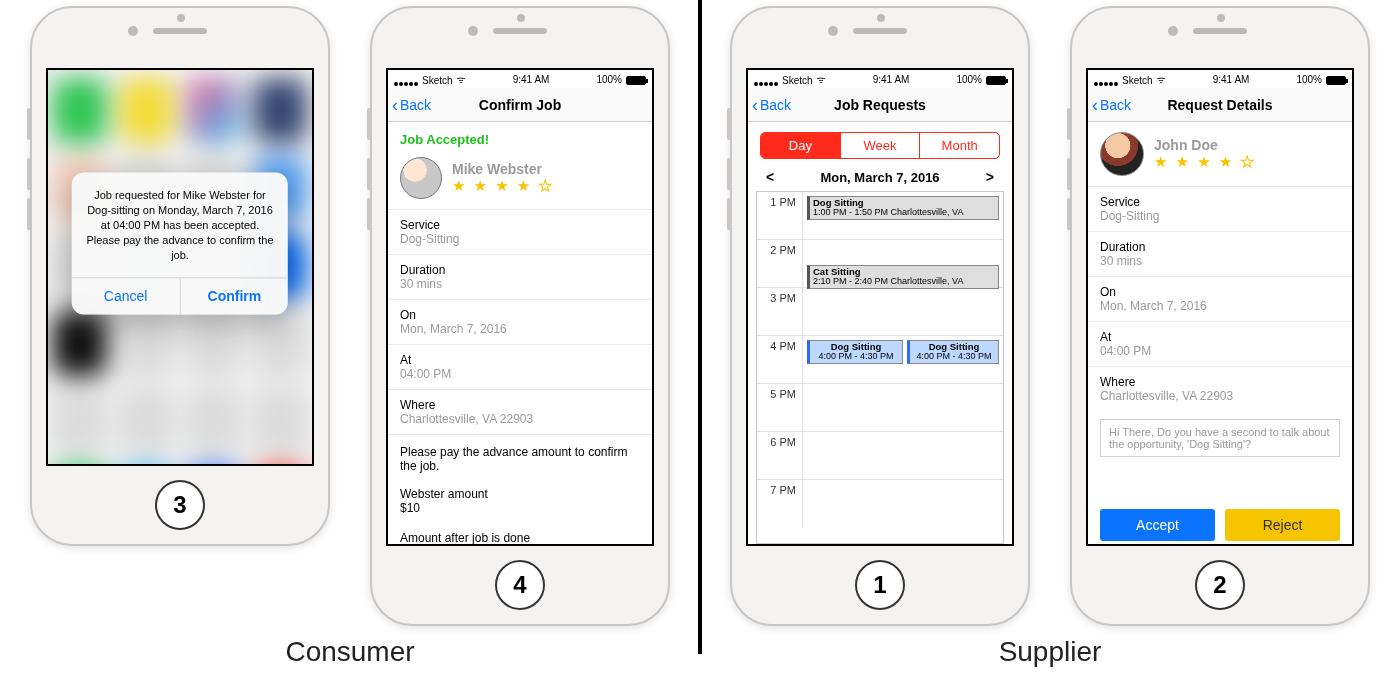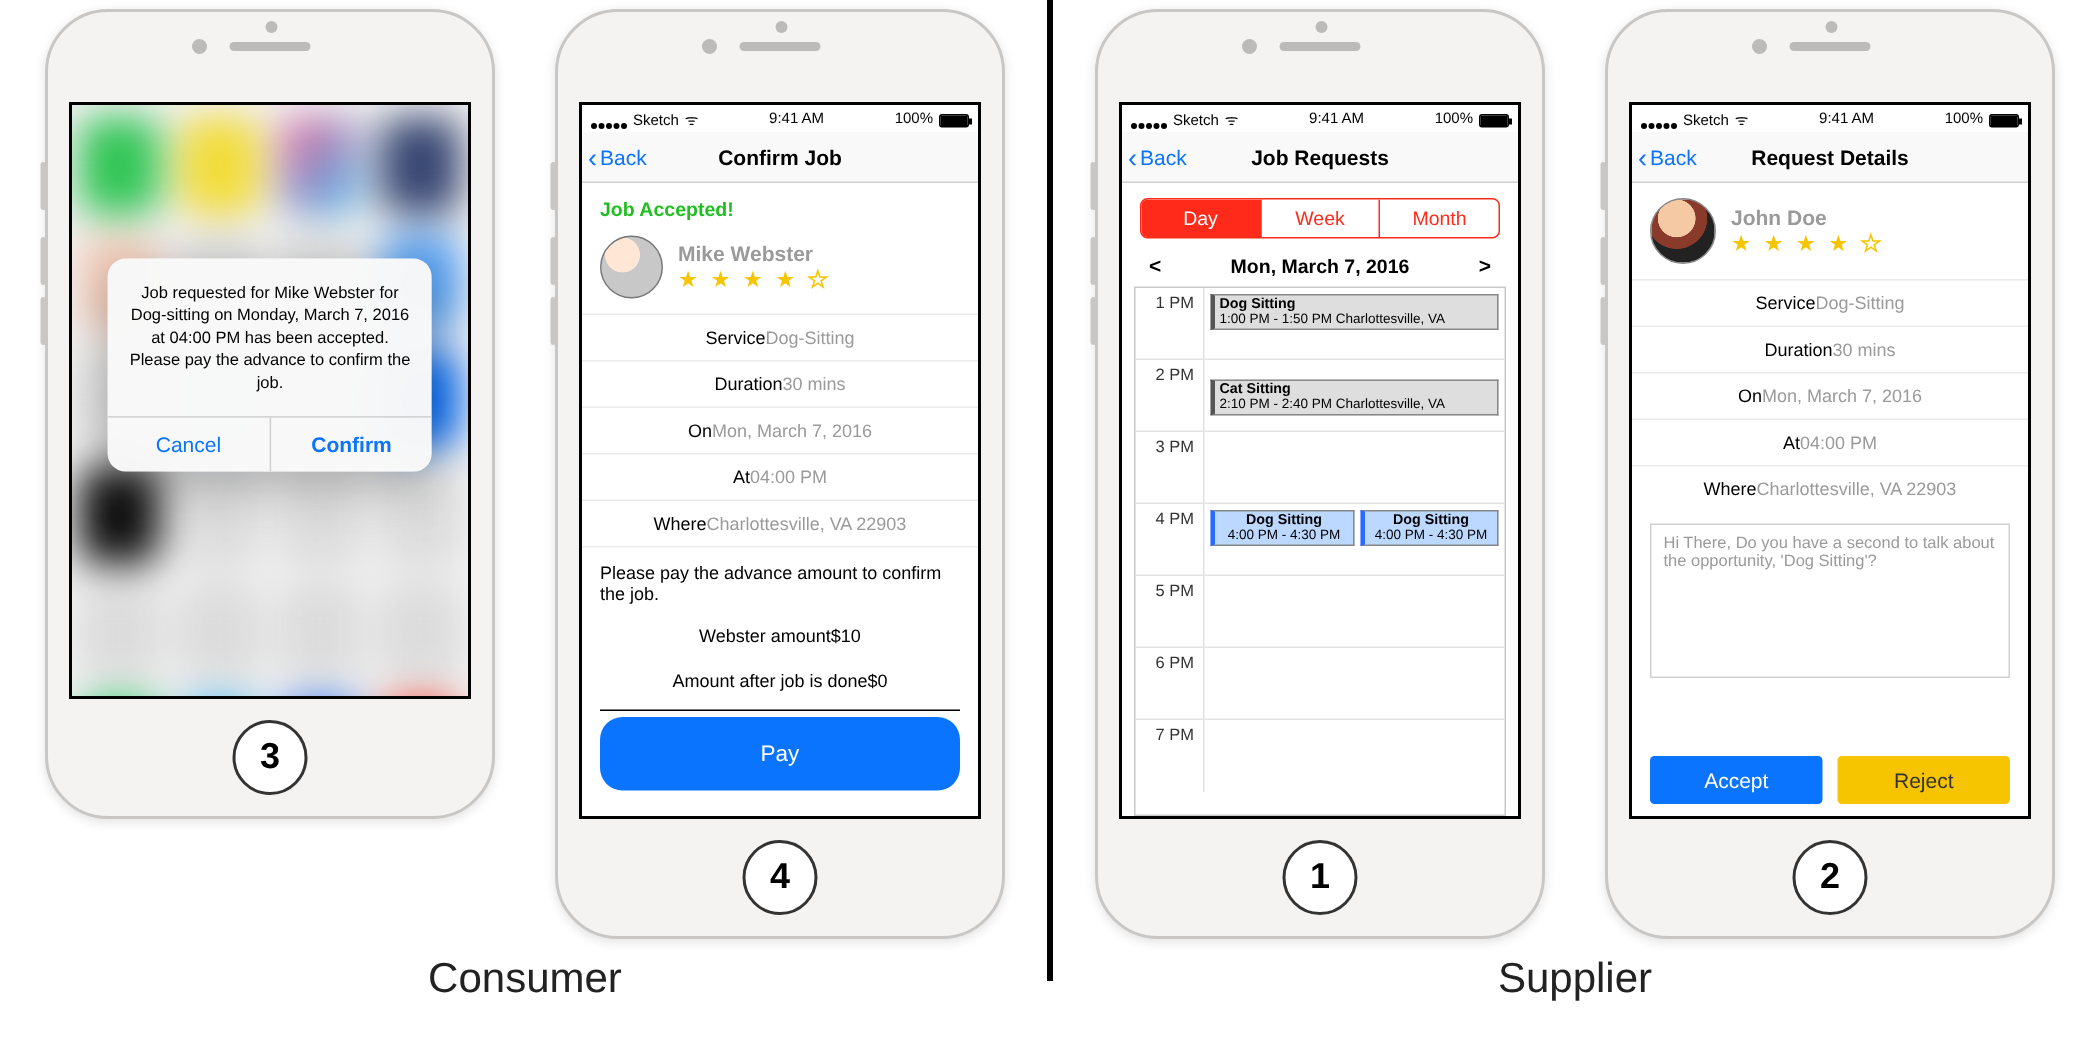--- a/index.html
+++ b/index.html
@@ -231,21 +231,21 @@
     overflow:hidden;
   }
   .avatar2 {
     width:44px; height:44px; border-radius:50%;
     background: radial-gradient(circle at 40% 30%, #f5c9a4 0 32%, #8a3a2a 33% 52%, #222 53% 100%);
     border: 1px solid #888;
   }
   .prof-name { color:#9a9a9a; font-weight:700; font-size:14px; }
   .stars { color:#f7c400; font-size:15px; letter-spacing:2px; }
   .stars .empty { color:#fff; -webkit-text-stroke:1px #f7c400; }
-  .kv-row { display:flex; justify-content:center; padding:8px 12px; border-top:1px solid #eaeaea; }
+  .kv-row { display:flex; justify-content:center; padding:8px 12px; border-top:1px solid #eaeaea;flex-direction:column; }
   .kv-row .val { color:#9a9a9a; }
   .instruction { padding:10px 12px 6px; border-top:1px solid #eaeaea; font-size:12px;}
   .primary-btn {
     margin:6px 12px 16px;
     background:#0b74ff;
     color:#fff;
     text-align:center;
     padding:16px 0;
     border-radius:15px;
     font-size:15px;
@@ -499,21 +499,21 @@
                   <div class="hour-body">
                 <div class="event">
                       <div class="t">Dog Sitting</div>
                       <div>1:00 PM - 1:50 PM Charlottesville, VA</div>
                     </div>
               </div>
                 </div>
               <div class="hour-row">
                   <div class="hour-label">2 PM</div>
                   <div class="hour-body">
-                <div class="event" style="top:13px">
+                <div class="event" style="top:25px">
                       <div class="t">Cat Sitting</div>
                       <div>2:10 PM - 2:40 PM Charlottesville, VA</div>
                     </div>
               </div>
                 </div>
               <div class="hour-row">
                   <div class="hour-label">3 PM</div>
                   <div class="hour-body"></div>
                 </div>
               <div class="hour-row">

